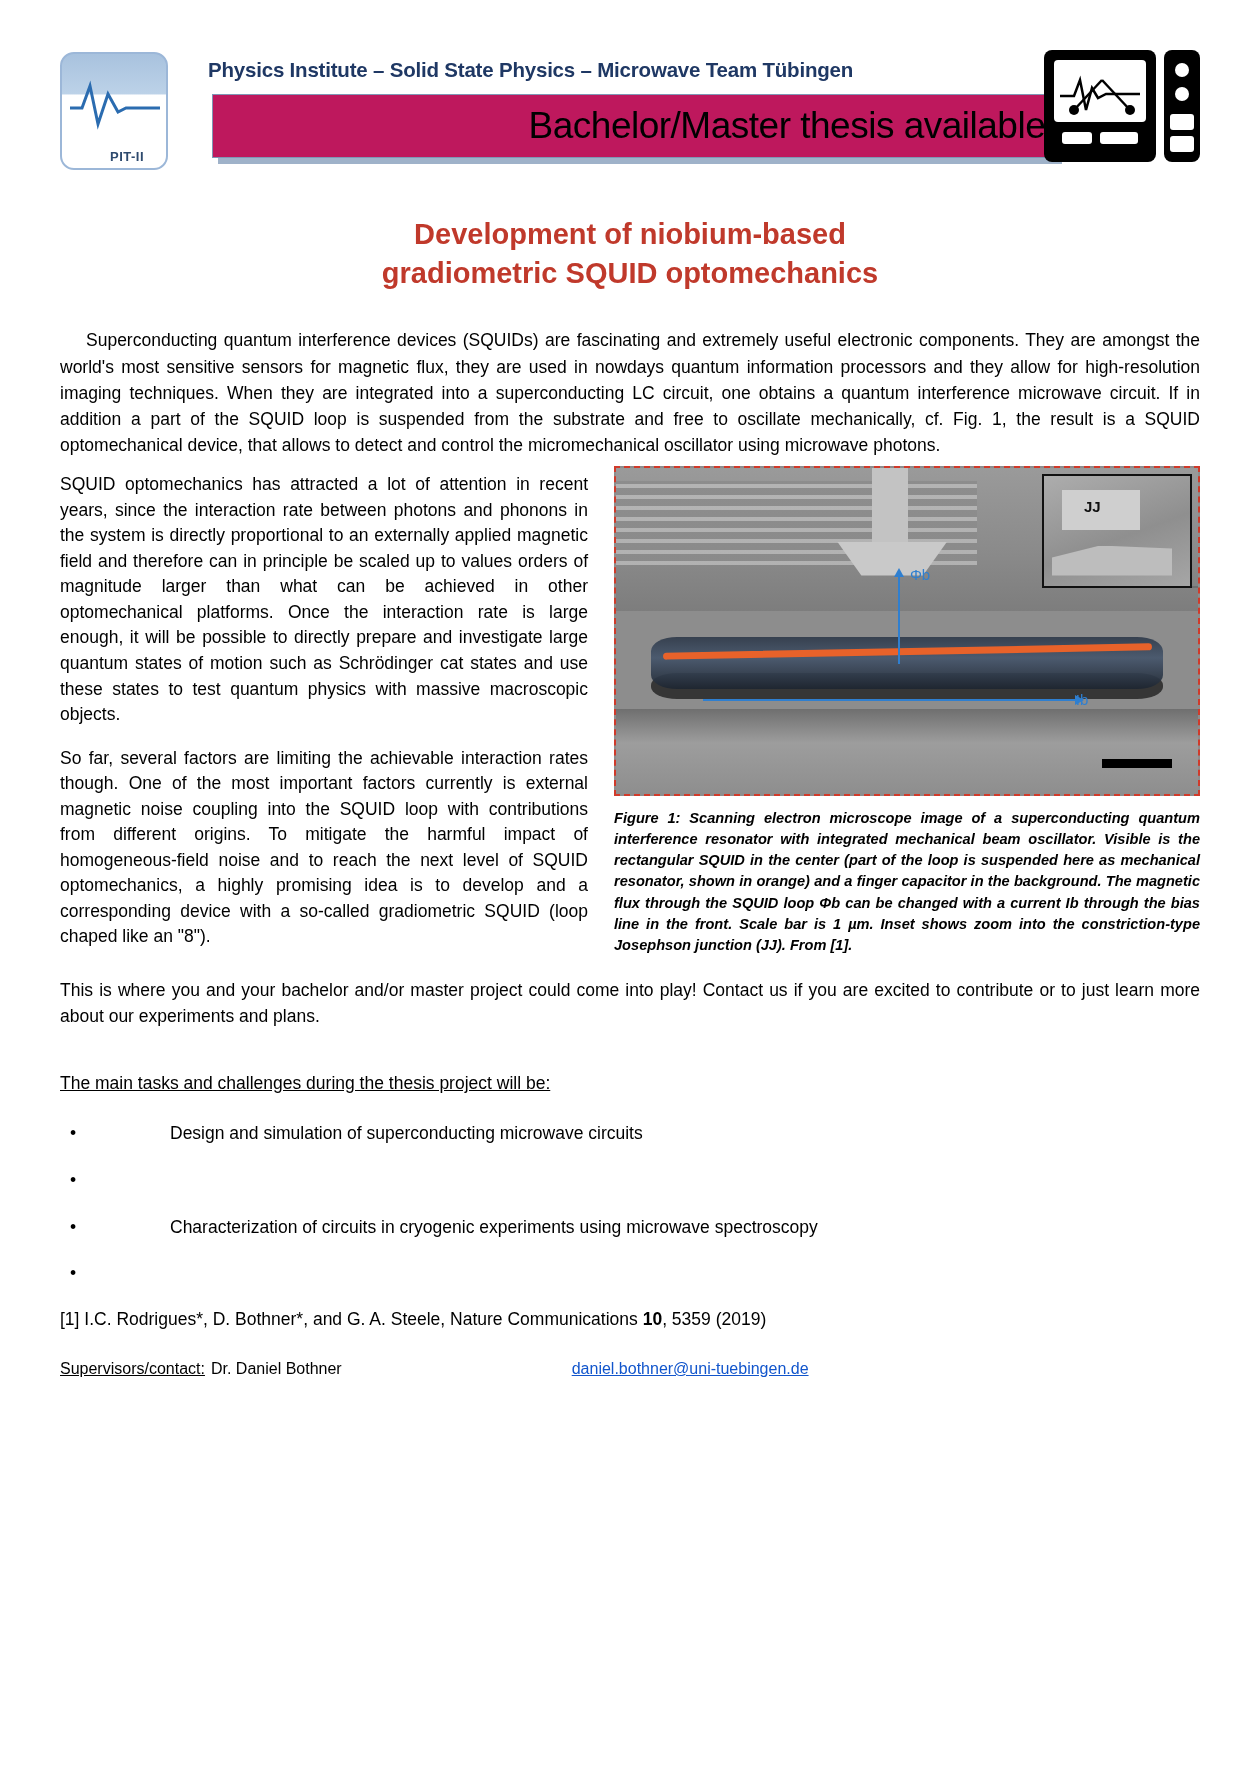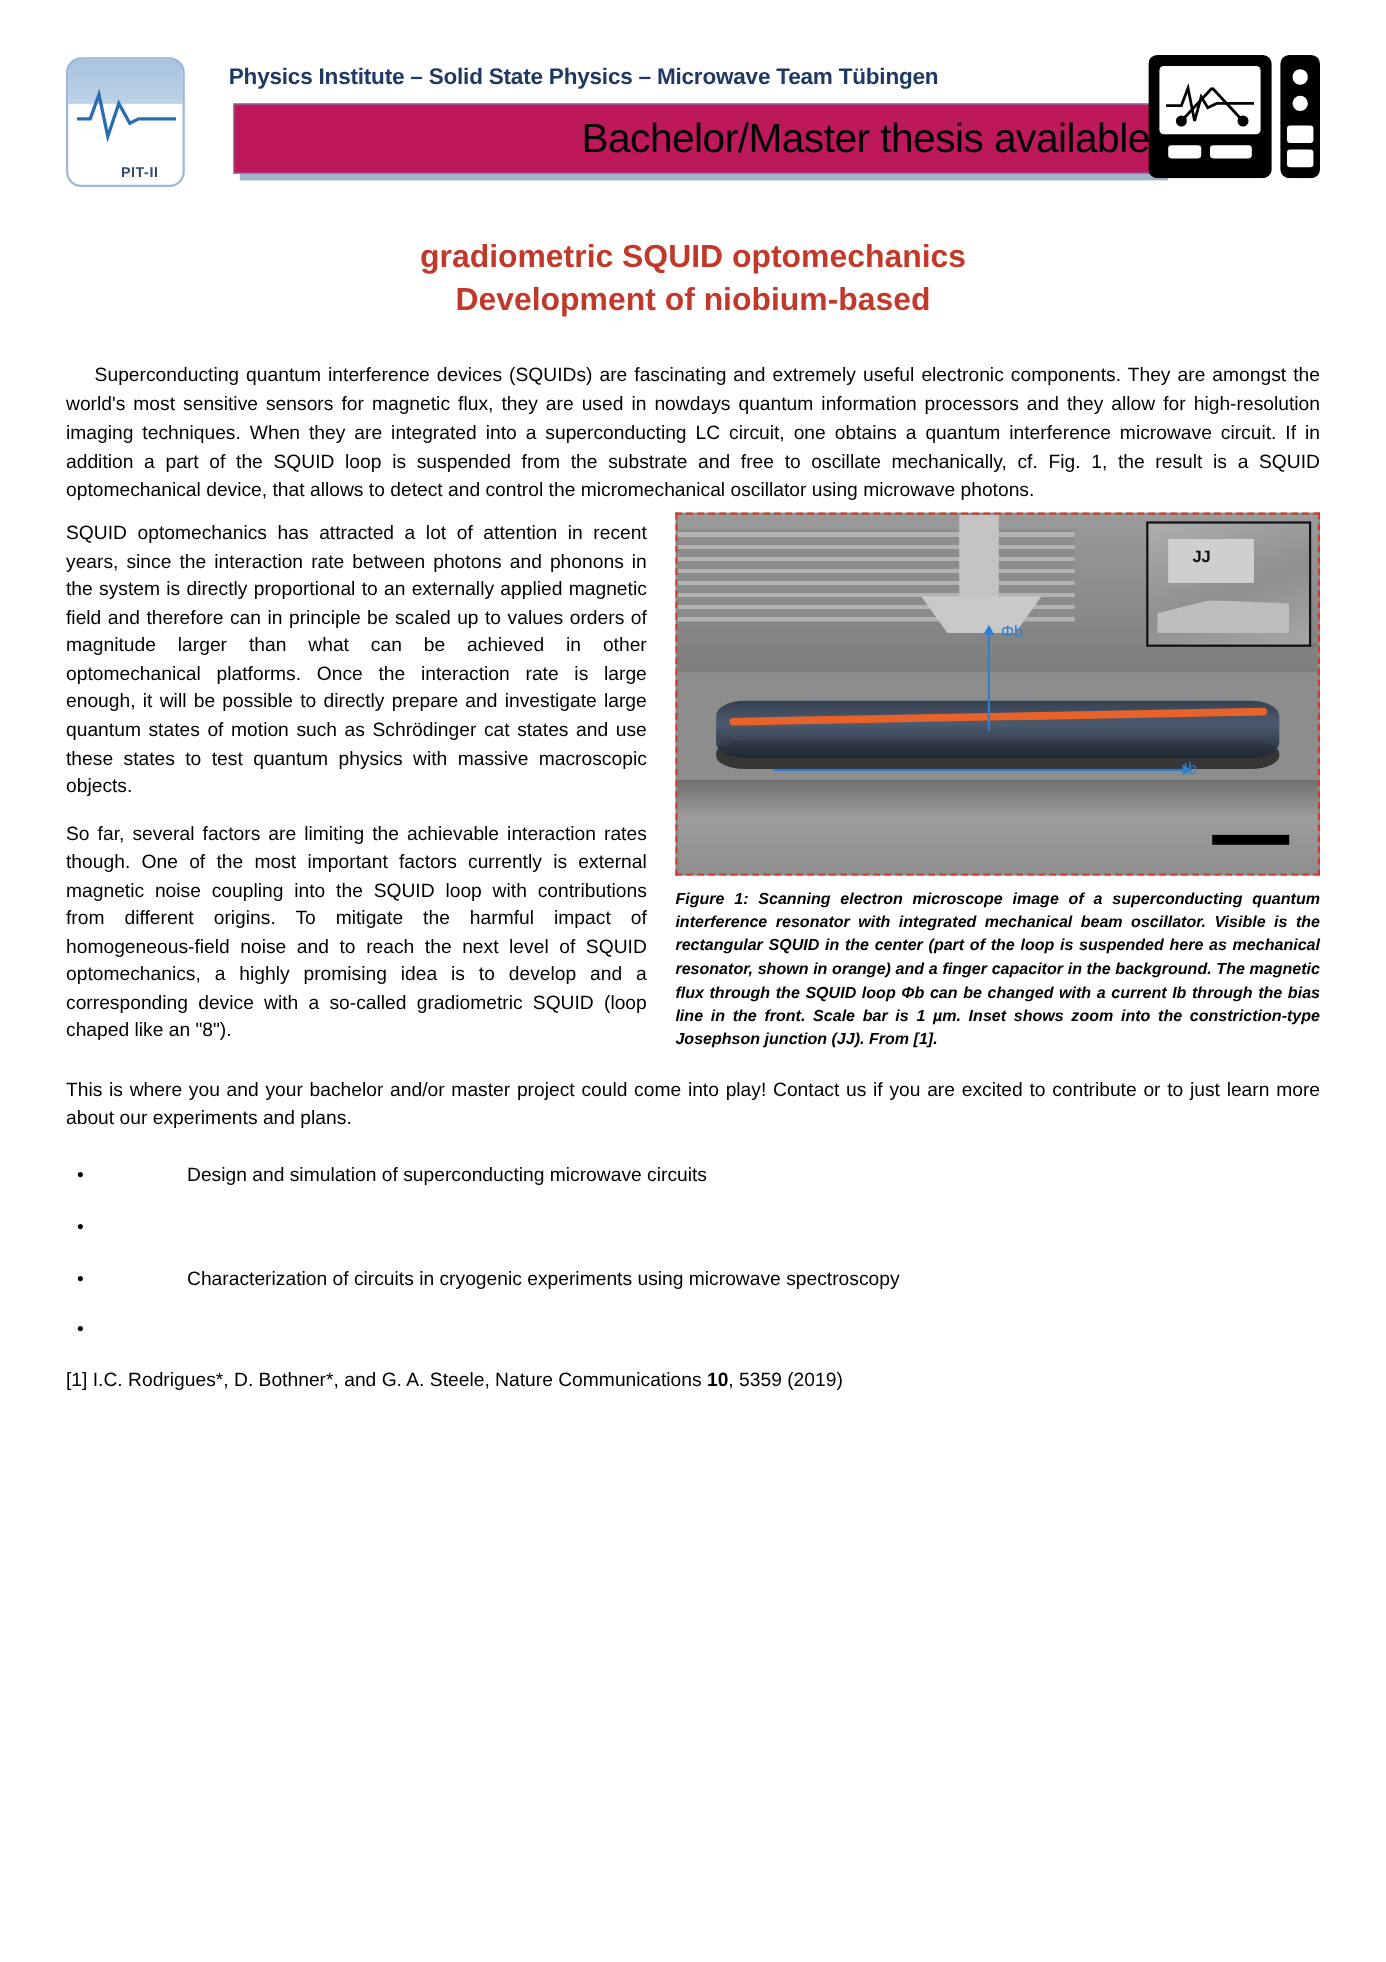--- a/index.html
+++ b/index.html
@@ -350,22 +350,22 @@
       <rect x="56" y="82" width="38" height="12" rx="3" fill="#fff"></rect>
       <rect x="120" y="0" width="36" height="112" rx="8" fill="#000"></rect>
       <circle cx="138" cy="20" r="7" fill="#fff"></circle>
       <circle cx="138" cy="44" r="7" fill="#fff"></circle>
       <rect x="126" y="64" width="24" height="16" rx="3" fill="#fff"></rect>
       <rect x="126" y="86" width="24" height="16" rx="3" fill="#fff"></rect>
     </svg>
   </div>
 
   <div class="title">
+    <div>Development of niobium-based</div>
     <div>gradiometric SQUID optomechanics</div>
-    <div>Development of niobium-based</div>
   </div>
 
   <div class="intro">Superconducting quantum interference devices (SQUIDs) are fascinating and extremely useful electronic components. They are amongst the world's most sensitive sensors for magnetic flux, they are used in nowdays quantum information processors and they allow for high-resolution imaging techniques. When they are integrated into a superconducting LC circuit, one obtains a quantum interference microwave circuit. If in addition a part of the SQUID loop is suspended from the substrate and free to oscillate mechanically, cf. Fig. 1, the result is a SQUID optomechanical device, that allows to detect and control the micromechanical oscillator using microwave photons.</div>
 
   <div class="two-col">
 
     <div class="col-left">
       <div class="para">SQUID optomechanics has attracted a lot of attention in recent years, since the interaction rate between photons and phonons in the system is directly proportional to an externally applied magnetic field and therefore can in principle be scaled up to values orders of magnitude larger than what can be achieved in other optomechanical platforms. Once the interaction rate is large enough, it will be possible to directly prepare and investigate large quantum states of motion such as Schrödinger cat states and use these states to test quantum physics with massive macroscopic objects.</div>
       <div class="para">So far, several factors are limiting the achievable interaction rates though. One of the most important factors currently is external magnetic noise coupling into the SQUID loop with contributions from different origins. To mitigate the harmful impact of homogeneous-field noise and to reach the next level of SQUID optomechanics, a highly promising idea is to develop and a corresponding device with a so-called gradiometric SQUID (loop chaped like an "8").</div>
     </div>
@@ -393,20 +393,21 @@
           <div class="jj-label">JJ</div>
         </div>
       </div>
 
       <div class="fig-caption">Figure 1: Scanning electron microscope image of a superconducting quantum interference resonator with integrated mechanical beam oscillator. Visible is the rectangular SQUID in the center (part of the loop is suspended here as mechanical resonator, shown in orange) and a finger capacitor in the background. The magnetic flux through the SQUID loop Φb can be changed with a current Ib through the bias line in the front. Scale bar is 1 µm. Inset shows zoom into the constriction-type Josephson junction (JJ). From [1].</div>
     </div>
   </div>
 
   <div class="closing">This is where you and your bachelor and/or master project could come into play! Contact us if you are excited to contribute or to just learn more about our experiments and plans.</div>
 
+  <div class="tasks-heading">The main tasks and challenges during the thesis project will be:</div>
 
   <div class="task-list">
     <div class="task-item">
       <span class="task-bullet">•</span>
       <span>Design and simulation of superconducting microwave circuits</span>
     </div>
     <div class="task-item">
       <span class="task-bullet">•</span>
     </div>
     <div class="task-item">
@@ -415,14 +416,19 @@
     </div>
     <div class="task-item">
       <span class="task-bullet">•</span>
     </div>
   </div>
 
   <div class="ref-line">
     <span>[1] I.C. Rodrigues*, D. Bothner*, and G. A. Steele, Nature Communications </span><b>10</b><span>, 5359 (2019)</span>
   </div>
 
+  <div class="contact-row">
+    <span class="contact-label">Supervisors/contact:</span>
+    <span class="contact-name">Dr. Daniel Bothner</span>
+    <span class="contact-email">daniel.bothner@uni-tuebingen.de</span>
+  </div>
 
 </div>
 
 </body></html>

